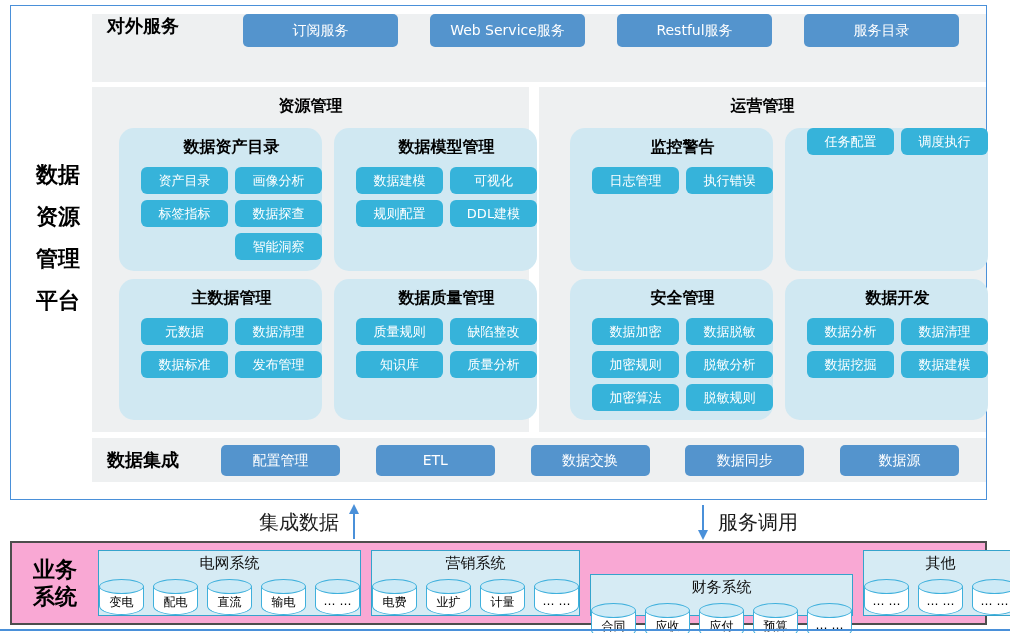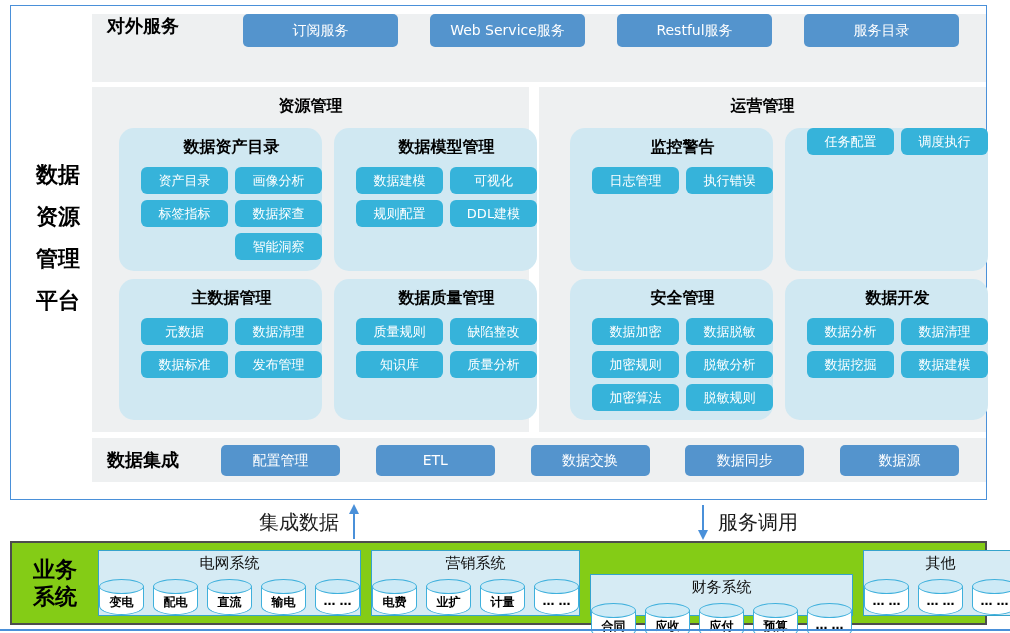--- a/index.html
+++ b/index.html
@@ -64,39 +64,39 @@
   .integration-row .row-label { margin-left: 15px; flex: 0 0 98px; }
   .int-buttons { flex: 1; display: flex; justify-content: space-between; margin: 0 27px 0 16px; }
   .btn-blue.int { width: 119px; height: 31px; line-height: 31px; font-size: 14px; }
   
   .flow { position: absolute; display: flex; align-items: center; gap: 9px; font-size: 20px; color: #1a1a1a; height: 36px; }
   .flow-up { left: 259px; top: 504px; }
   .flow-down { left: 697px; top: 504px; }
   
   .bottom-box {
     position: absolute; left: 10px; top: 541px; width: 977px; height: 84px;
-    background: #84cc16; border: 2px solid #4d4d4d;
+    background: #f9a8d4; border: 2px solid #4d4d4d;
     display: flex; align-items: center;
   }
   .bs-label { flex: 0 0 86px; text-align: center; font-weight: bold; font-size: 22px; line-height: 27px; color: #000; }
   .systems { flex: 1; display: flex; gap: 10px; margin-right: 12px; height: 66px; }
   .system {
     background: #d6ebf4; border: 1px solid #35a3cc;
     display: flex; flex-direction: column; align-items: center;
   }
   .system-grid { flex: 5 1 0; }
   .system-marketing { flex: 4 1 0; }
   .system-finance { flex: 5 1 0; margin-top: 24px; }
   .system-other { flex: 3 1 0; }
   .system-title { font-size: 15px; margin-top: 3px; color: #111; }
   .cyl-row { display: flex; justify-content: center; gap: 9px; margin-top: 5px; }
   .cyl {
     position: relative; width: 45px; height: 29px;
     background: #fff; border: 1px solid #3fb0dc; border-top: none;
-    border-radius: 0 0 50% 50% / 0 0 9px 9px; margin-top: 8px; font-weight: bold;
+    border-radius: 0 0 50% 50% / 0 0 9px 9px; margin-top: 8px;
   }
   .cyl::before {
     content: ""; position: absolute; top: -7px; left: -1px; right: -1px; height: 13px;
     background: #cdeaf6; border: 1px solid #3fb0dc; border-radius: 50%;
   }
   .cyl-label {
     position: absolute; top: 8px; left: 0; width: 100%;
     text-align: center; font-size: 12px; color: #000; white-space: nowrap;
   }
   .bottom-line { position: absolute; left: 0; top: 629px; width: 1010px; height: 2px; background: #4a90d9; }

